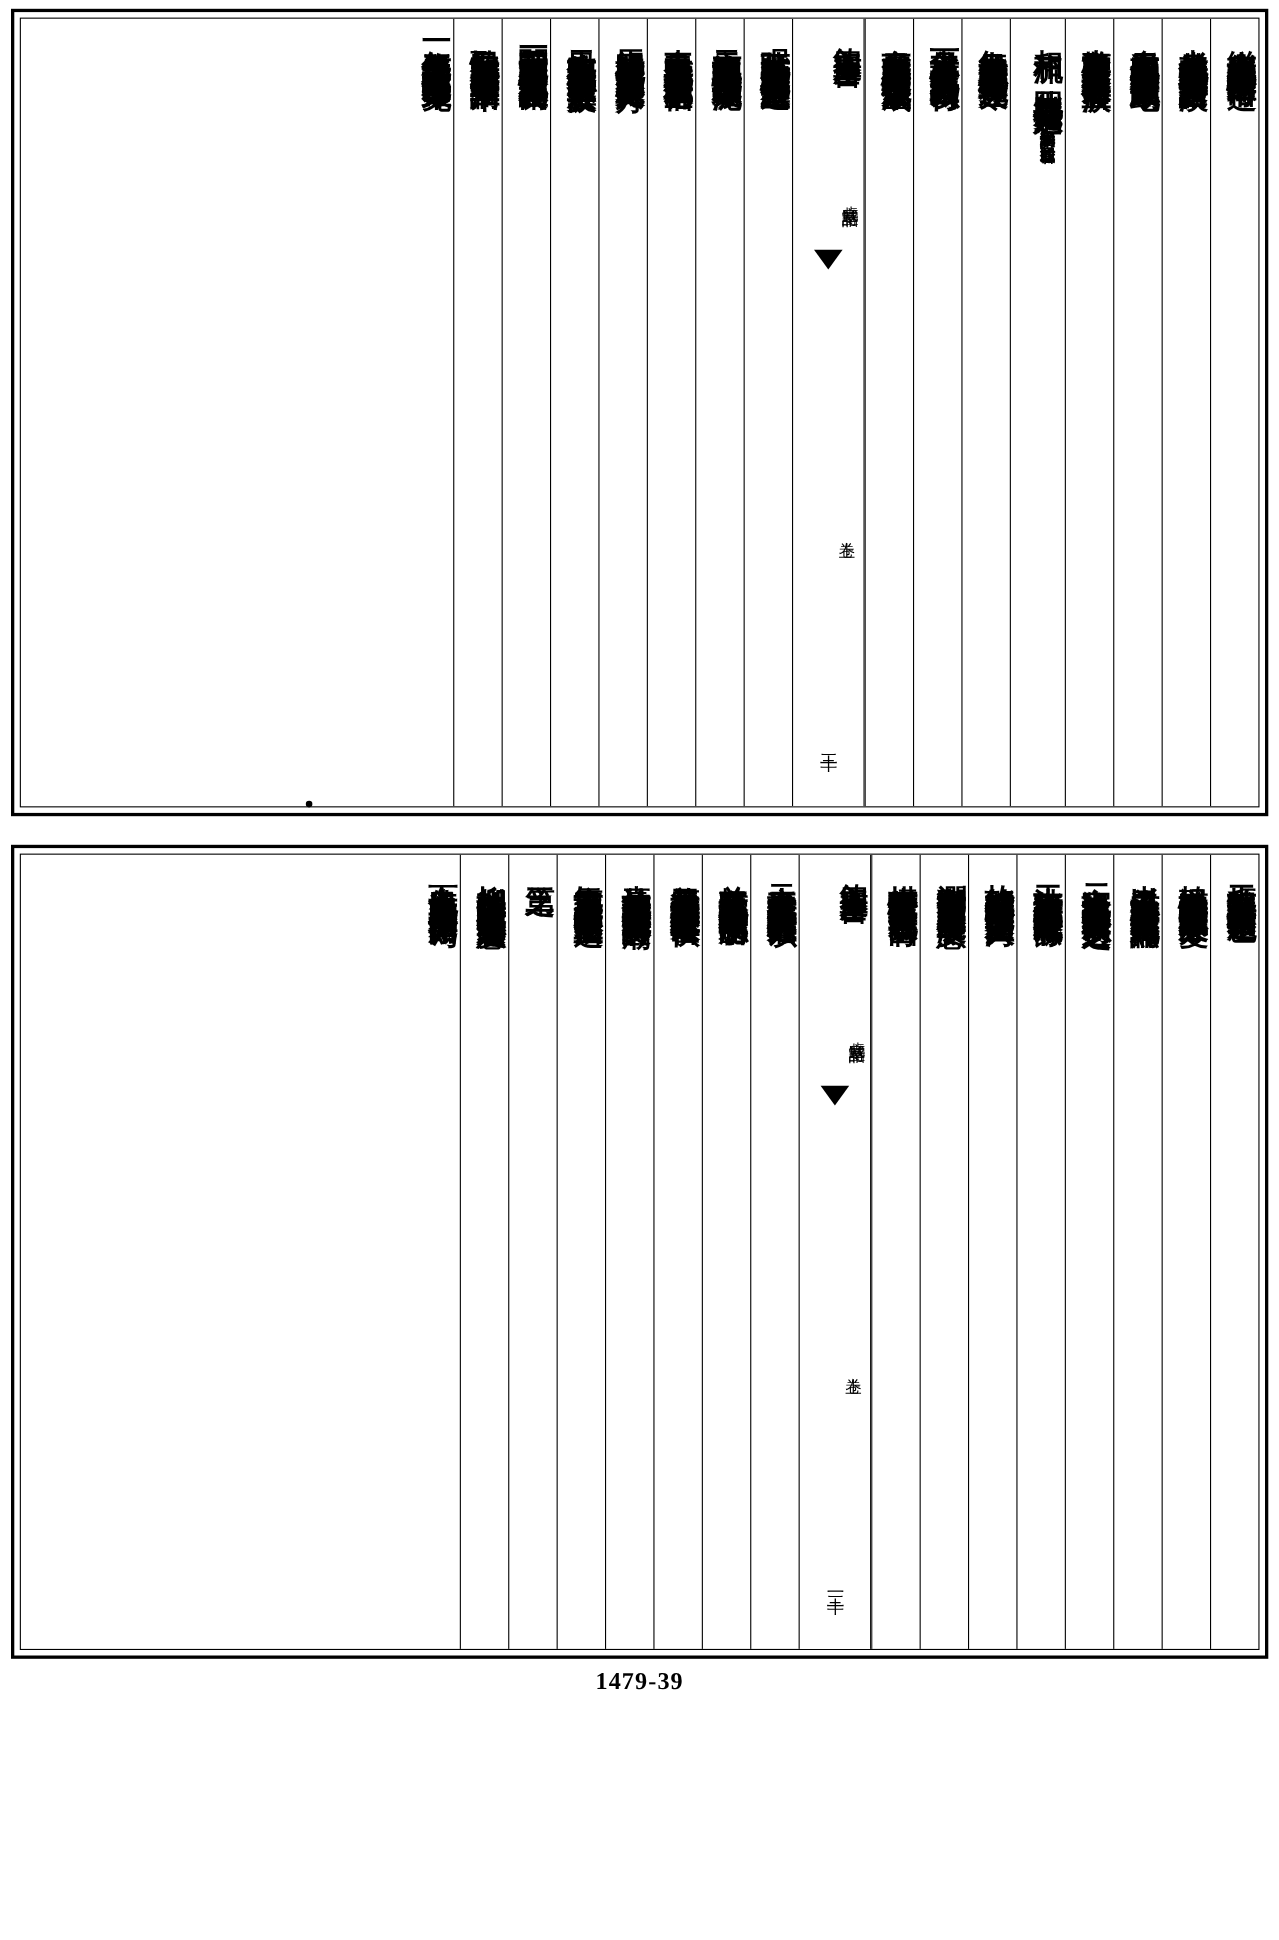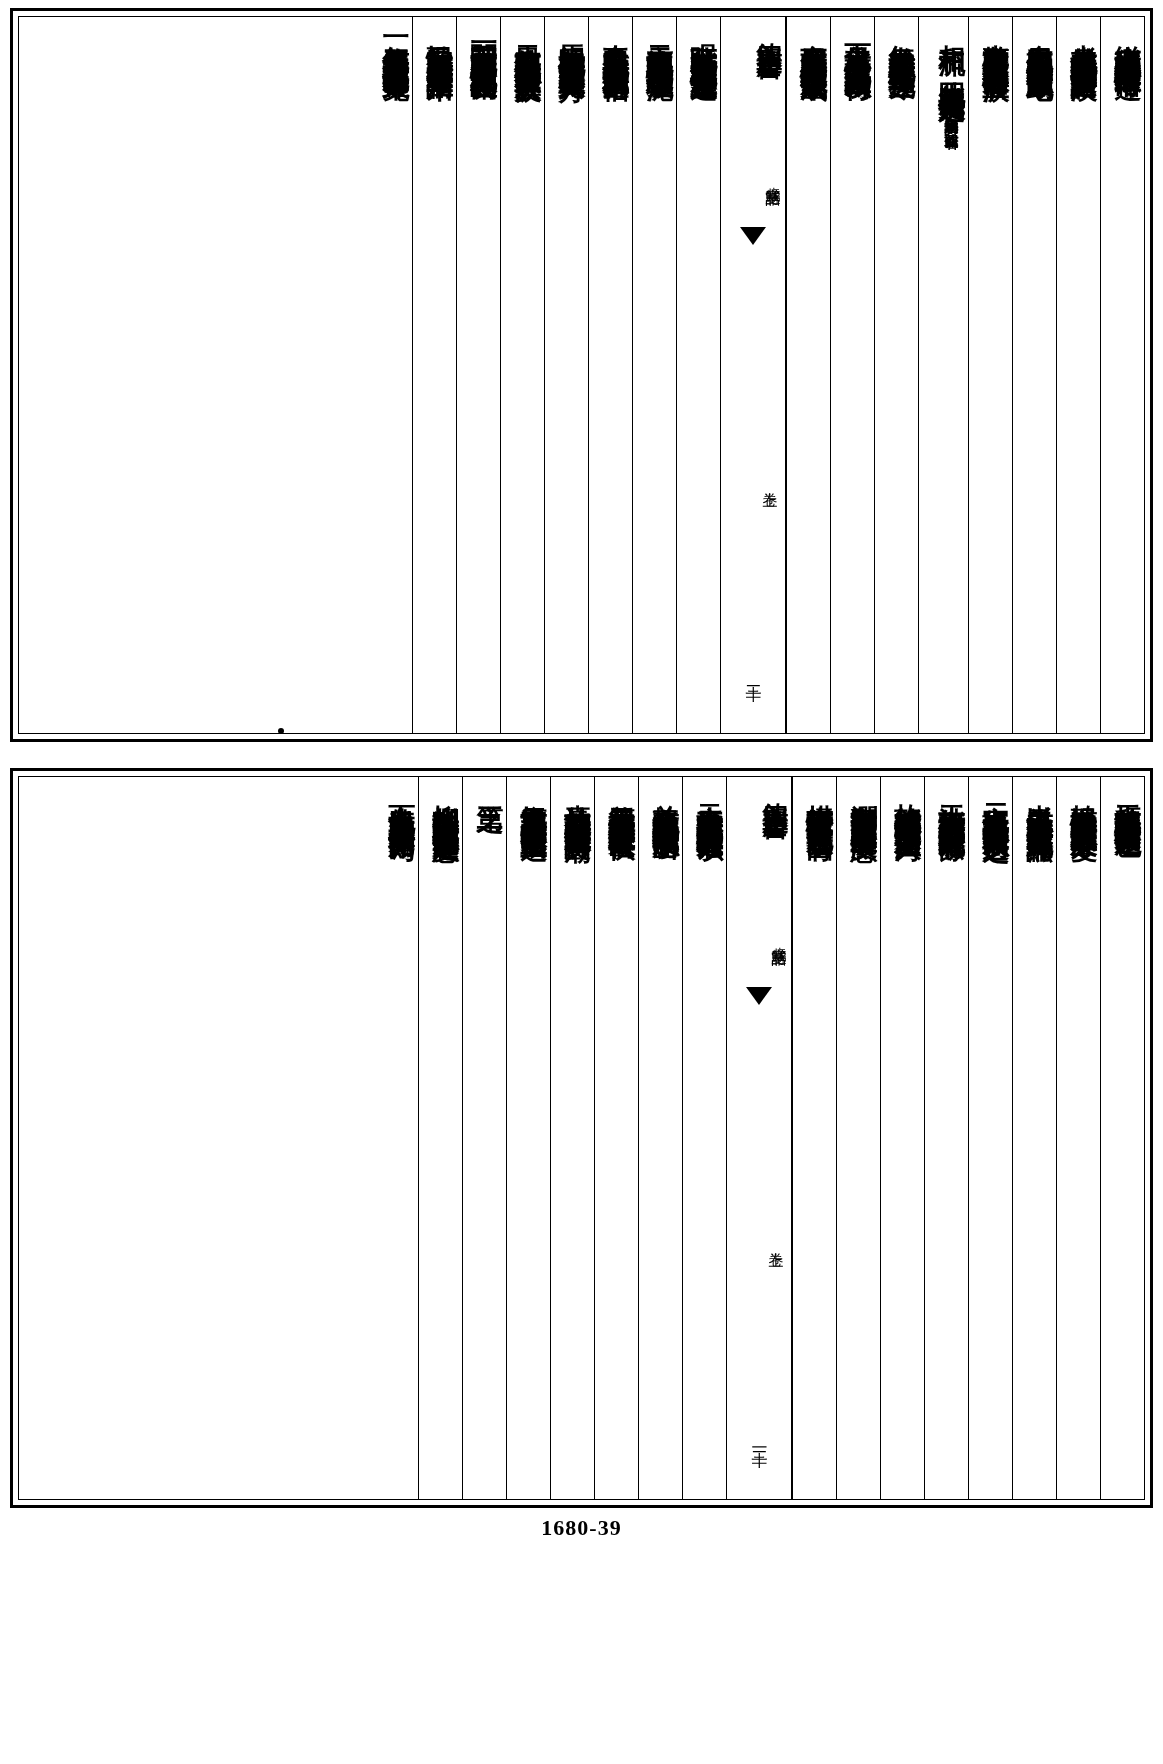--- a/index.html
+++ b/index.html
@@ -218,15 +218,15 @@
       <div class="col">美篤于忠義深于經術故其詩雄而正李太白喜任俠</div>
       <div class="col">喜神仙故其詩豪而逸退之文章侍從故其詩文有廟</div>
       <div class="col">廟氣退之詩正可與太白為敵然二豪不並立當屈退</div>
       <div class="col">之第三</div>
       <div class="col">柳柳州詩字字如珠玉精則精矣然不若退之之變態</div>
       <div class="col">百出也使退之収斂而為子厚則易使子厚開拓而為</div>
 
     </div>
   </div>
 
-  <div class="footer">1680-39</div>
+  <div class="footer">1479-39</div>
 
 </div>
 
 </body></html>

